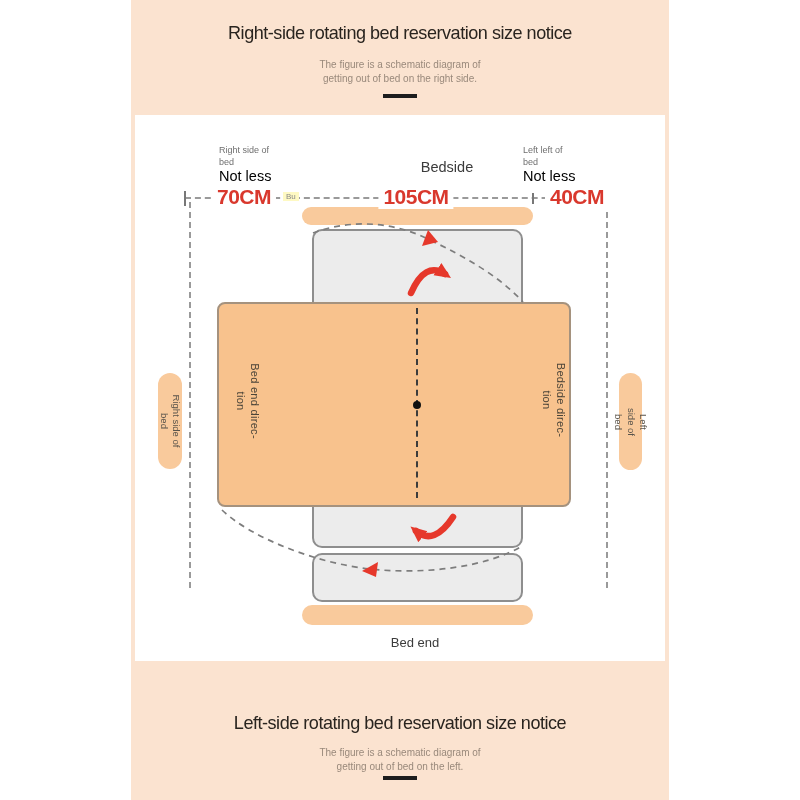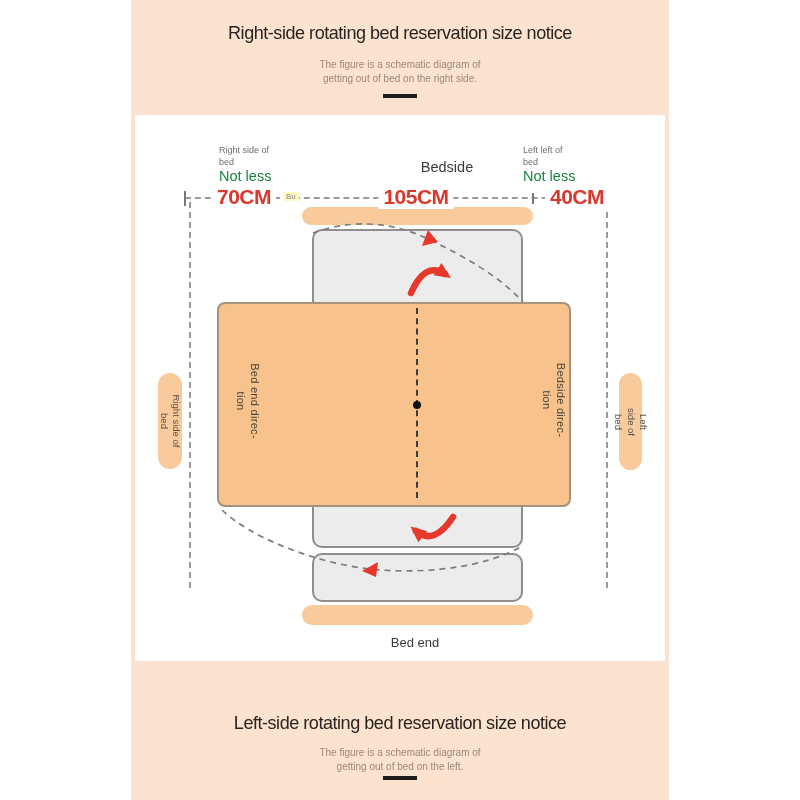--- a/index.html
+++ b/index.html
@@ -16,21 +16,21 @@
   .section-sub { position:absolute; left:0; width:100%; text-align:center;
     font-size:10px; line-height:1.35; color:#99897b; white-space:pre-line; }
   .divider-bar { position:absolute; left:50%; transform:translateX(-50%);
     width:34px; height:4px; background:#1d1d1d; }
 
   
   .card { position:absolute; left:4px; top:115px; width:530px; height:546px; background:#ffffff; }
   .abs { position:absolute; }
 
   .lbl-small { font-size:9px; line-height:1.35; color:#6f6f6f; white-space:pre-line; }
-  .lbl-mid   { font-size:14.5px; color:#15803d; }
+  .lbl-mid   { font-size:14.5px; color:#000000; }
   .cm-value  { font-size:21px; font-weight:700; color:#d9382d; letter-spacing:-0.5px;
                background:#ffffff; padding:0 5px; transform:translateX(-50%); z-index:2;text-align:center; }
   .bu-label  { font-size:8px; color:#8a8a8a; background:#fef9c3; padding:0 3px; z-index:2; }
 
   .dim-line  { left:50px; top:82px; width:422px; height:0; border-top:2px dashed #9a9a9a; }
   .tick      { width:2px; background:#777777; }
   .vdash     { width:0; border-left:2px dashed #9a9a9a; height:386px; top:87px; }
 
   .pill-h { background:#f9ca9c; border-radius:10px; }
   .pill-v { background:#f9ca9c; border-radius:12px; }

